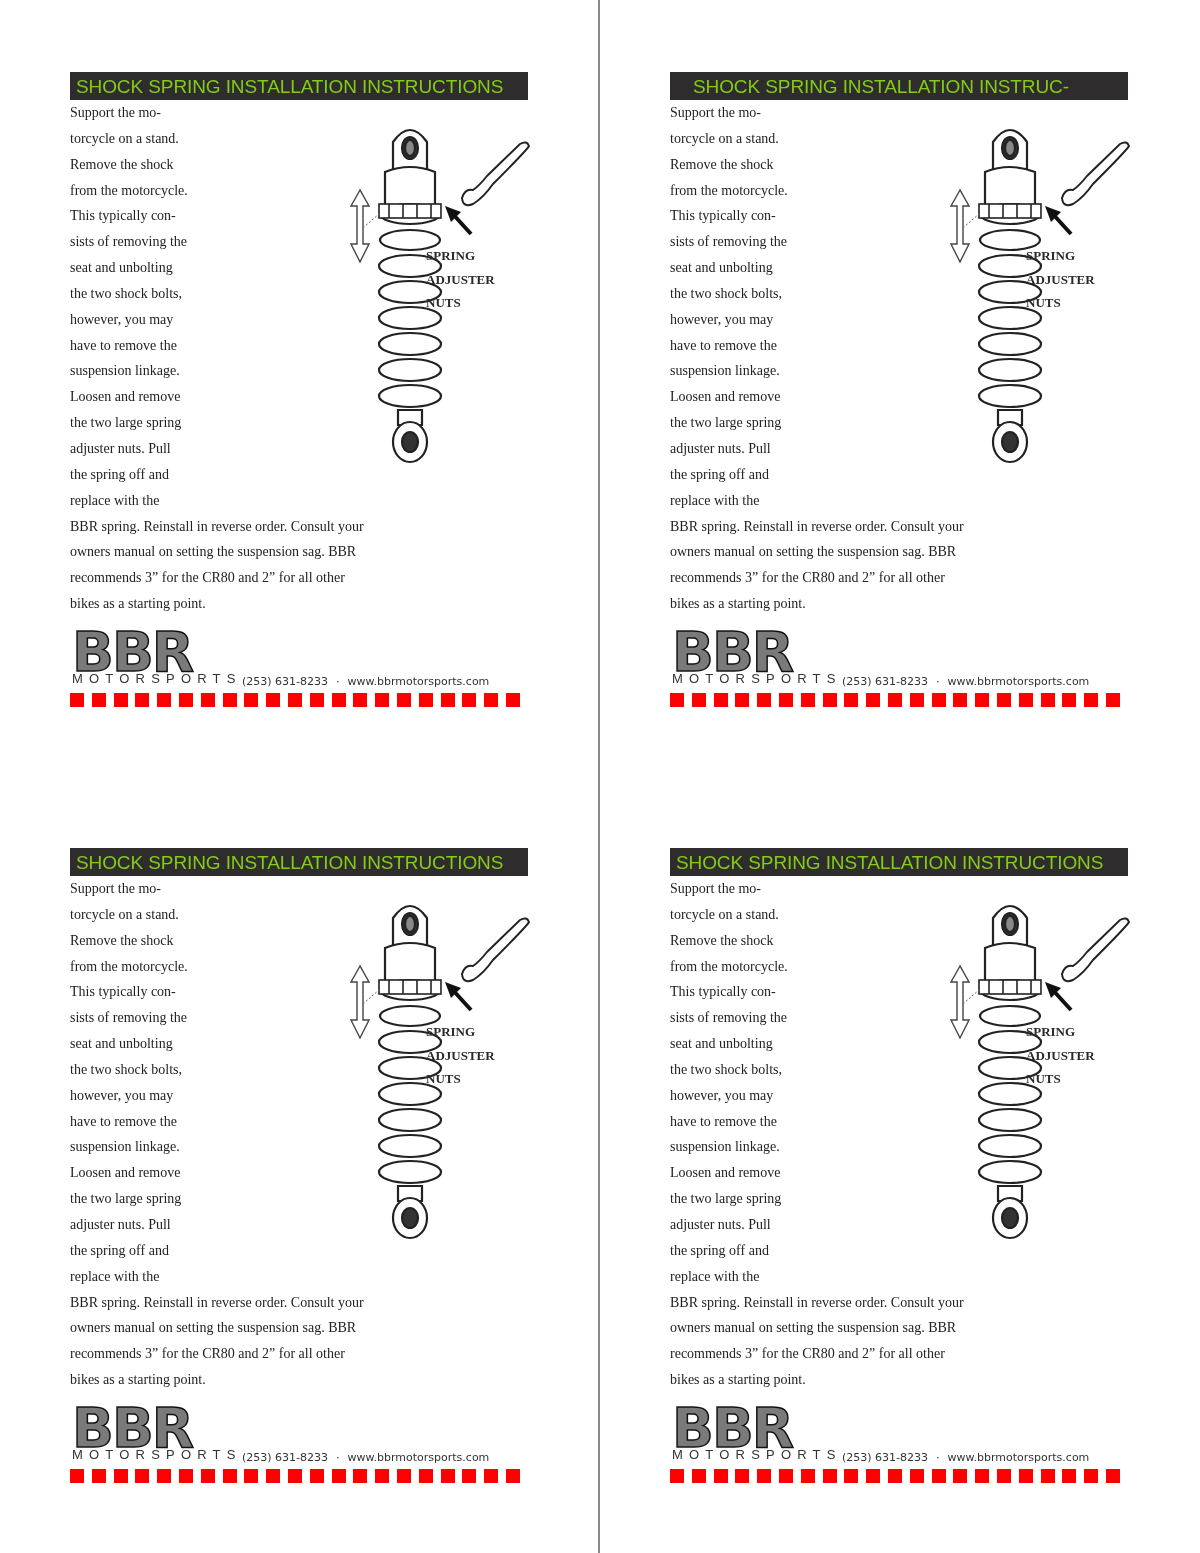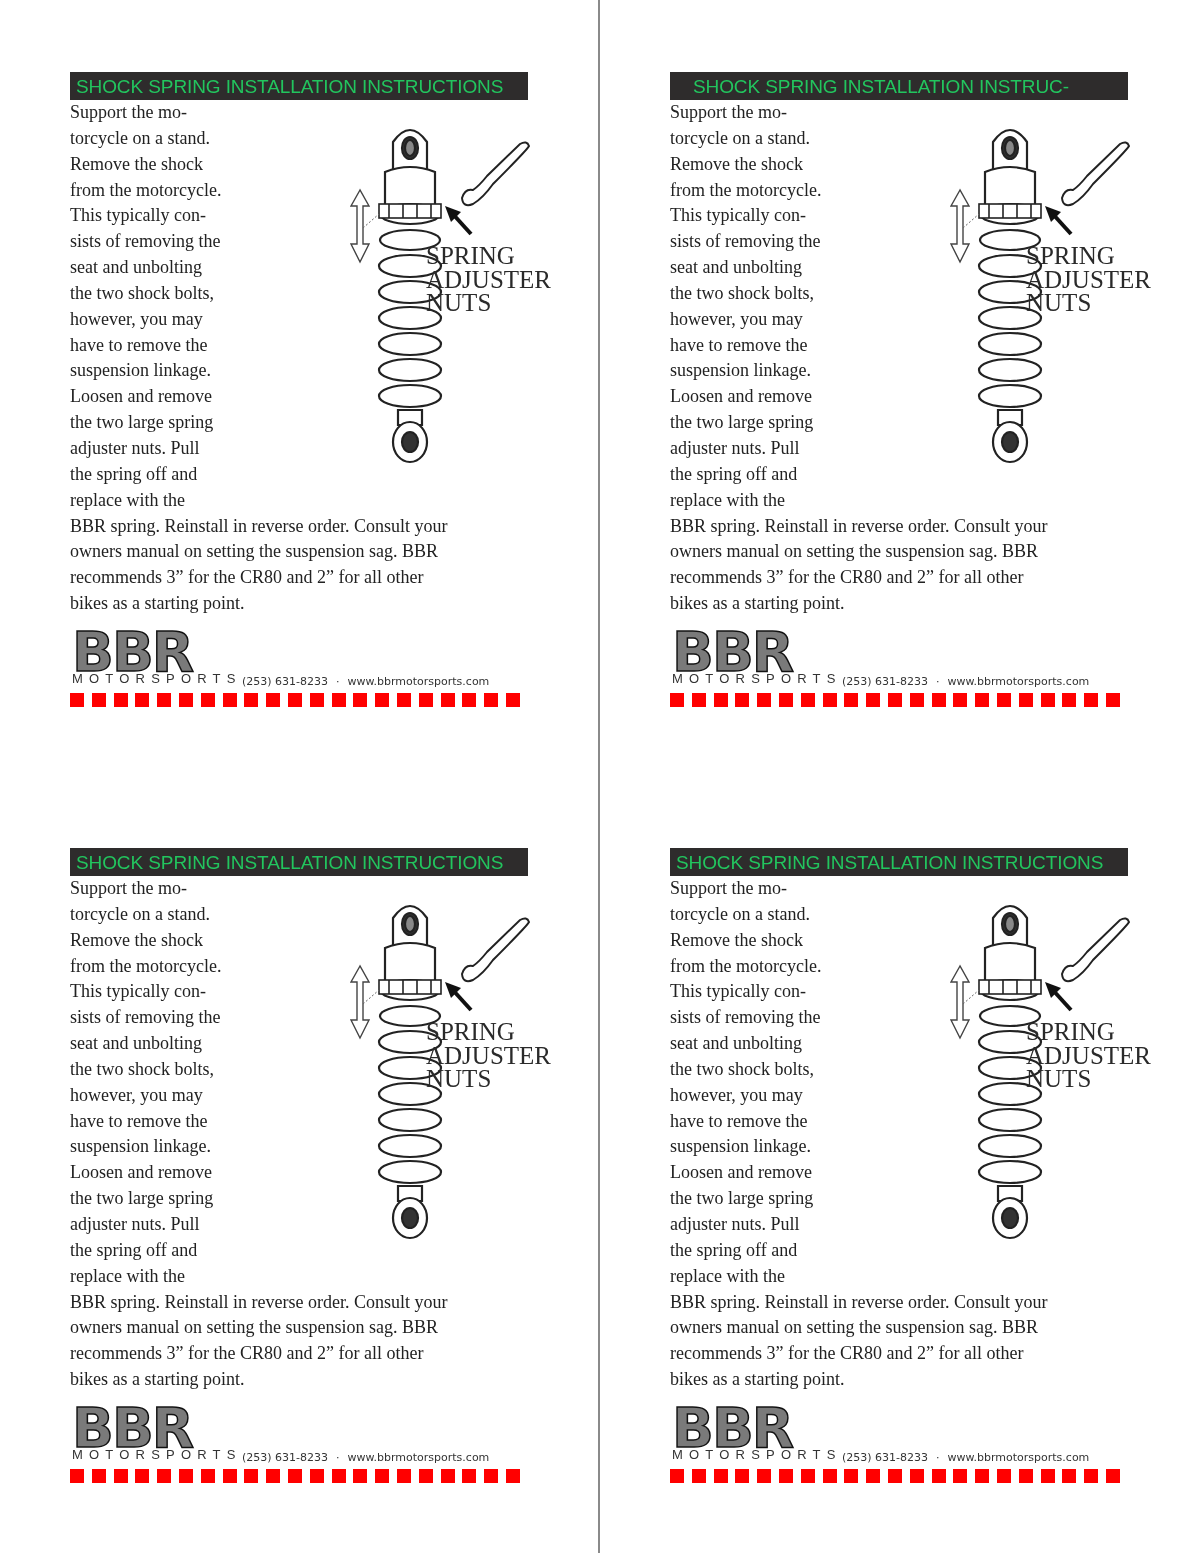--- a/index.html
+++ b/index.html
@@ -1,28 +1,28 @@
 <!DOCTYPE html>
 <html><head>
 <meta charset="utf-8">
 <style>
   html, body { margin:0; padding:0; background:#ffffff; }
   body { width:1200px; height:1553px; position:relative; overflow:hidden; }
   .divider { position:absolute; left:598px; top:0; width:2px; height:1553px; background:#8a8a8a; }
   .card { position:absolute; width:460px; height:650px; }
-  .hdr { position:absolute; left:0; top:0; width:458px; height:28px; background:#2e2c2c; color:#22c55e;
+  .hdr { position:absolute; left:0; top:0; width:458px; height:28px; background:#2e2c2c; color:#84cc16;
          font-family:"Liberation Sans", sans-serif; font-size:19px; line-height:29px; white-space:nowrap; overflow:hidden;
          box-sizing:border-box; padding-left:6px; letter-spacing:-0.1px; }
   .hdr.indent { padding-left:23px; }
-  .text { position:absolute; left:0; top:28px; width:460px; font-family:"Liberation Serif", serif; font-size:18px;
+  .text { position:absolute; left:0; top:28px; width:460px; font-family:"Liberation Serif", serif; font-size:14px;
           line-height:25.85px; color:#222; }
   .text .l { display:block; white-space:nowrap; }
   .illus { position:absolute; left:205px; top:48px; width:260px; height:345px; }
-  .callout { position:absolute; left:356px; top:172px; font-family:"Liberation Serif", serif; font-weight:normal;
-             font-size:25px; line-height:23.5px; color:#2a2a2a; }
+  .callout { position:absolute; left:356px; top:172px; font-family:"Liberation Serif", serif; font-weight:bold;
+             font-size:13px; line-height:23.5px; color:#2a2a2a; }
   .logo { position:absolute; left:0; top:556px; width:460px; height:80px; }
   .bbr { position:absolute; left:2px; top:0; font-family:"DejaVu Sans", sans-serif; font-weight:bold; font-size:55px;
          line-height:48px; color:#7a7a7a; letter-spacing:-2px; -webkit-text-stroke:1.5px #111; }
   .moto { position:absolute; left:2px; top:43px; font-family:"Liberation Sans", sans-serif; font-size:13px;
           letter-spacing:6.2px; color:#333; }
   .contact { position:absolute; left:172px; top:47px; font-family:"DejaVu Sans", sans-serif; font-size:11px; color:#333; white-space:nowrap; }
   .contact .dot { margin:0 8px; }
   .squares { position:absolute; left:0; top:65px; width:460px; height:14px; }
   .sq { position:absolute; top:0; width:14px; height:14px; background:#ff0000; }
 </style>

